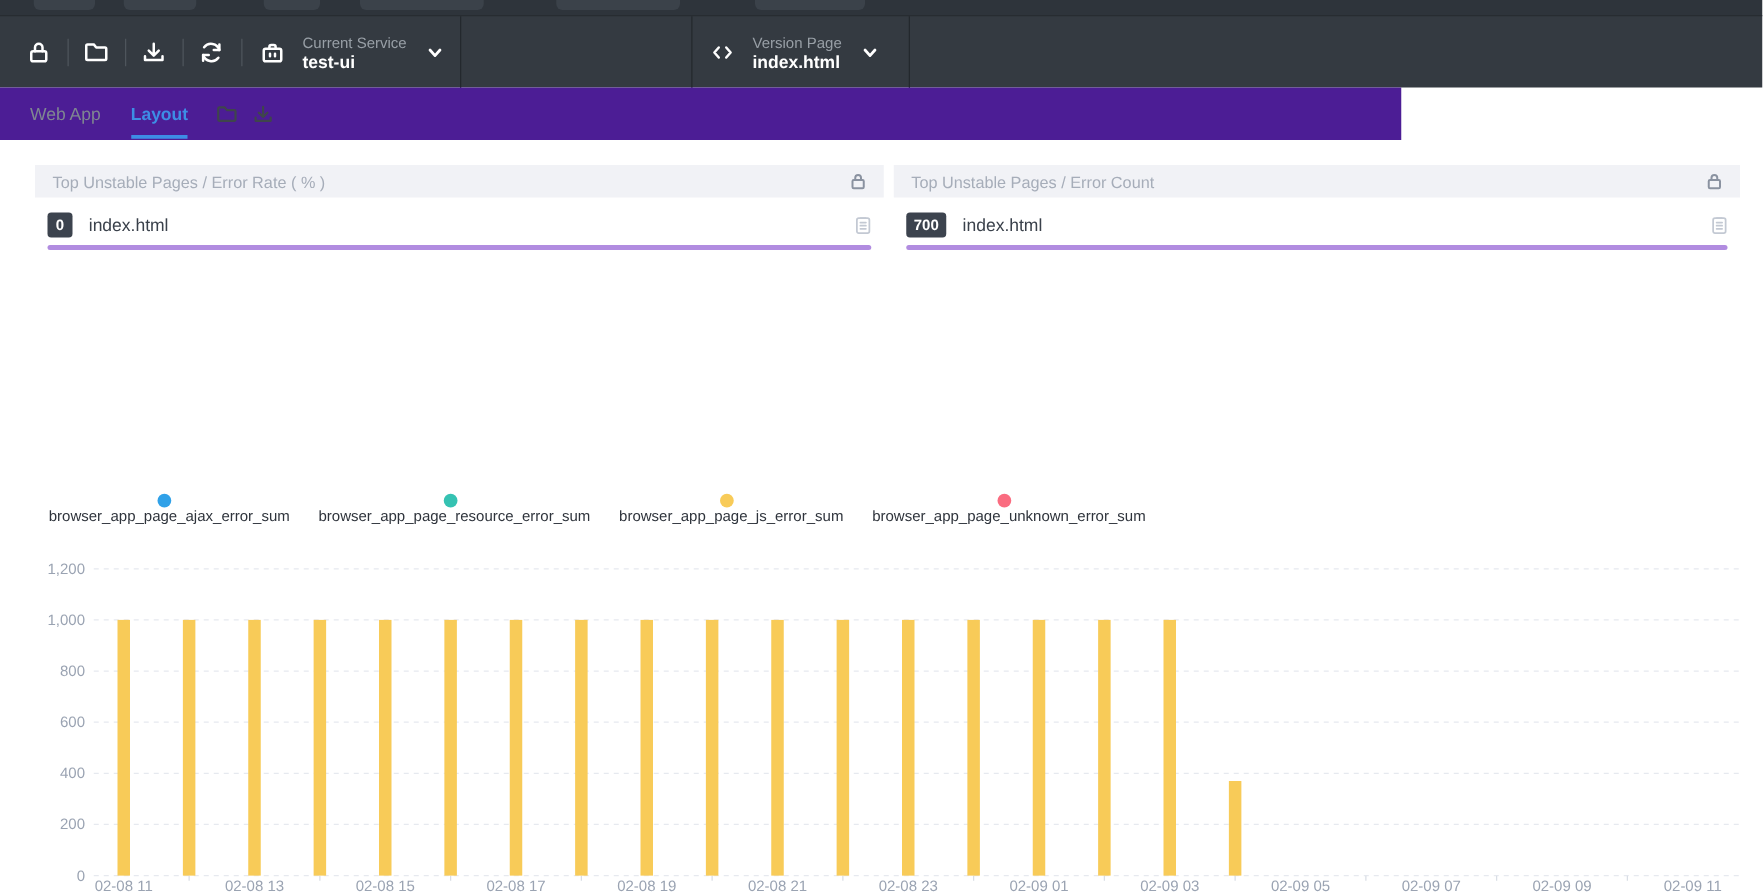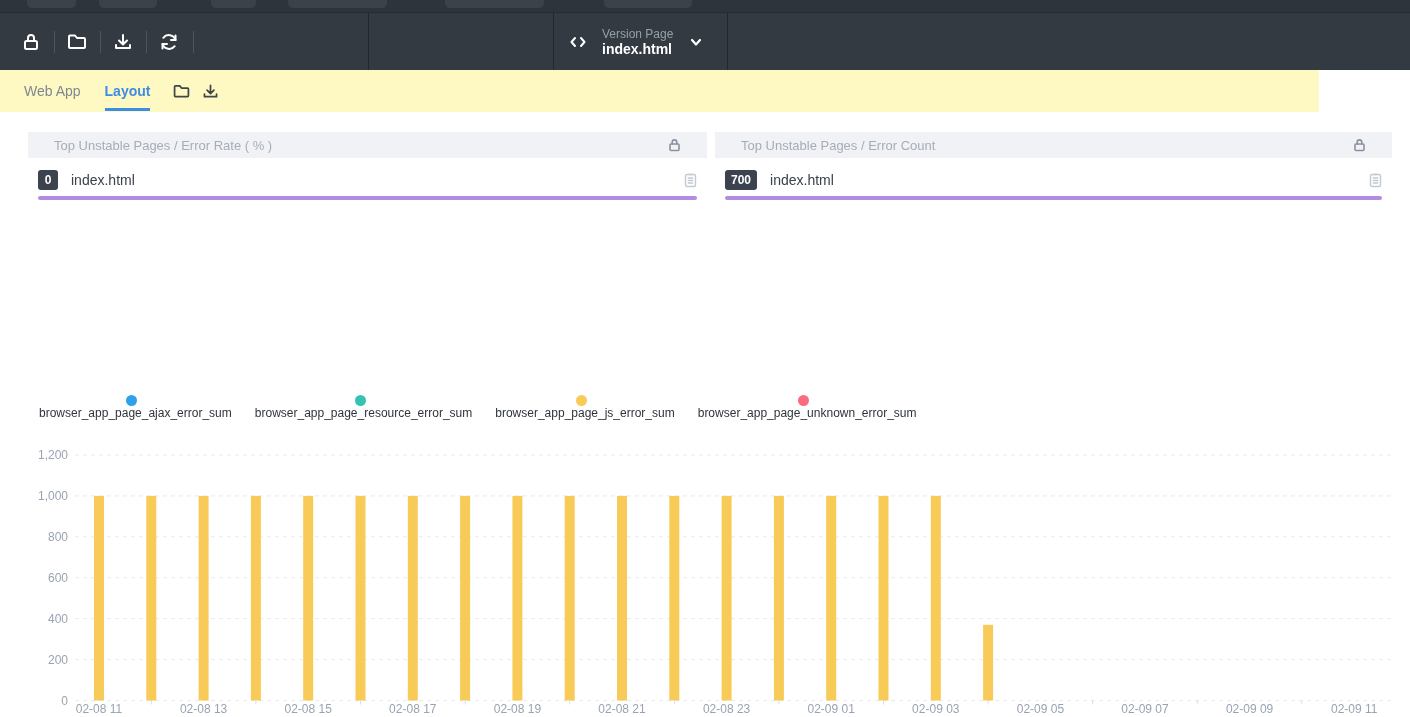--- a/index.html
+++ b/index.html
@@ -16,28 +16,28 @@
   .tb-div-short { position:absolute; top:18px; width:1px; height:22px; background:#4e555c; }
   .tb-div-full { position:absolute; top:0; width:1px; height:58px; background:#23282d; }
   .selector { position:absolute; top:0; height:58px; display:flex; align-items:center; cursor:pointer; }
   .selector .sel-icon { width:22px; height:22px; color:#fff; flex:0 0 auto; }
   .sel-text { margin-left:13px; }
   .sel-label { font-size:12px; color:#989fa6; line-height:14px; }
   .sel-value { font-size:14px; color:#ffffff; font-weight:bold; line-height:17px; }
   .sel-chev { width:14px; height:14px; color:#fff; margin-left:16px; }
 
   
-  .tabs-row { position:absolute; left:0; top:70px; width:1319px; height:42px; background:#fef9c3; display:flex; align-items:center; }
+  .tabs-row { position:absolute; left:0; top:70px; width:1121px; height:42px; background:#4c1d95; display:flex; align-items:center; }
   .tab { font-size:14px; color:#7f8791; padding:12px 0 9px 0; margin-left:24px; border-bottom:3px solid transparent; cursor:pointer; }
   .tab.active { color:#3d8de5; font-weight:bold; border-bottom-color:#3d8de5; }
   .tab-icon { width:19px; height:19px; color:#3f454c; margin-left:22px; cursor:pointer; }
 
   
   .panel { position:absolute; background:#fff; }
-  .panel-header { height:26px; background:#f1f2f6; display:flex; align-items:center; padding:0 26px; }
+  .panel-header { height:26px; background:#f1f2f6; display:flex; align-items:center; padding:0 14px; }
   .panel-title { font-size:13px; color:#a6adb9; flex:1 1 auto; }
   .panel-lock { width:13px; height:14px; color:#8a92a0; flex:0 0 auto; }
   .panel-row { display:flex; align-items:center; padding:0 10px; margin-top:11px; height:22px; }
   .badge { min-width:20px; height:20px; background:#3c434e; border-radius:3px; color:#fff; font-size:12px; font-weight:bold;
            display:flex; align-items:center; justify-content:center; padding:0 6px; }
   .row-label { font-size:14px; color:#3a414b; margin-left:13px; flex:1 1 auto; }
   .copy-icon { width:13px; height:16px; color:#c3c9d3; cursor:pointer; }
   .purple-bar { height:4px; background:#b18ce0; border-radius:2px; margin:5px 10px 0 10px; }
 
   
@@ -83,20 +83,38 @@
     </span>
     <span class="tb-div-short" style="left:146px"></span>
     <span class="tb-icon-btn" style="left:158px">
       <svg viewBox="0 0 22 22" fill="none" stroke="currentColor" stroke-width="2" stroke-linecap="round" stroke-linejoin="round">
         <path d="M17.5 9 a7 7 0 0 0 -12.2 -2.2 M4.5 13 a7 7 0 0 0 12.2 2.2"></path>
         <path d="M17.5 4.5 V9 h-4.5 M4.5 17.5 V13 h4.5"></path>
       </svg>
     </span>
     <span class="tb-div-short" style="left:193px"></span>
 
+    <div class="selector" style="left:207px">
+      <span class="sel-icon">
+        <svg viewBox="0 0 22 22" fill="none" stroke="currentColor" stroke-width="2" stroke-linecap="round" stroke-linejoin="round">
+          <rect x="4" y="8" width="14" height="10" rx="1.5"></rect>
+            <path d="M8.5 8 V6.5 a1.5 1.5 0 0 1 1.5-1.5 h2 a1.5 1.5 0 0 1 1.5 1.5 V8"></path>
+            <path d="M9 12 v2 M13 12 v2"></path>
+        </svg>
+      </span>
+      <span class="sel-text">
+        <div class="sel-label">Current Service</div>
+        <div class="sel-value">test-ui</div>
+      </span>
+      <span class="sel-chev">
+        <svg viewBox="0 0 14 14" fill="none" stroke="currentColor" stroke-width="2.2" stroke-linecap="round" stroke-linejoin="round">
+            <path d="M3 5 L7 9.5 L11 5"></path>
+          </svg>
+      </span>
+    </div>
     <span class="tb-div-full" style="left:368px"></span>
 
     <span class="tb-div-full" style="left:553px"></span>
 
     <div class="selector" style="left:567px">
       <span class="sel-icon">
         <svg viewBox="0 0 22 22" fill="none" stroke="currentColor" stroke-width="2" stroke-linecap="round" stroke-linejoin="round">
           <path d="M8 7 L4.5 11 L8 15 M14 7 L17.5 11 L14 15"></path>
         </svg>
       </span>

